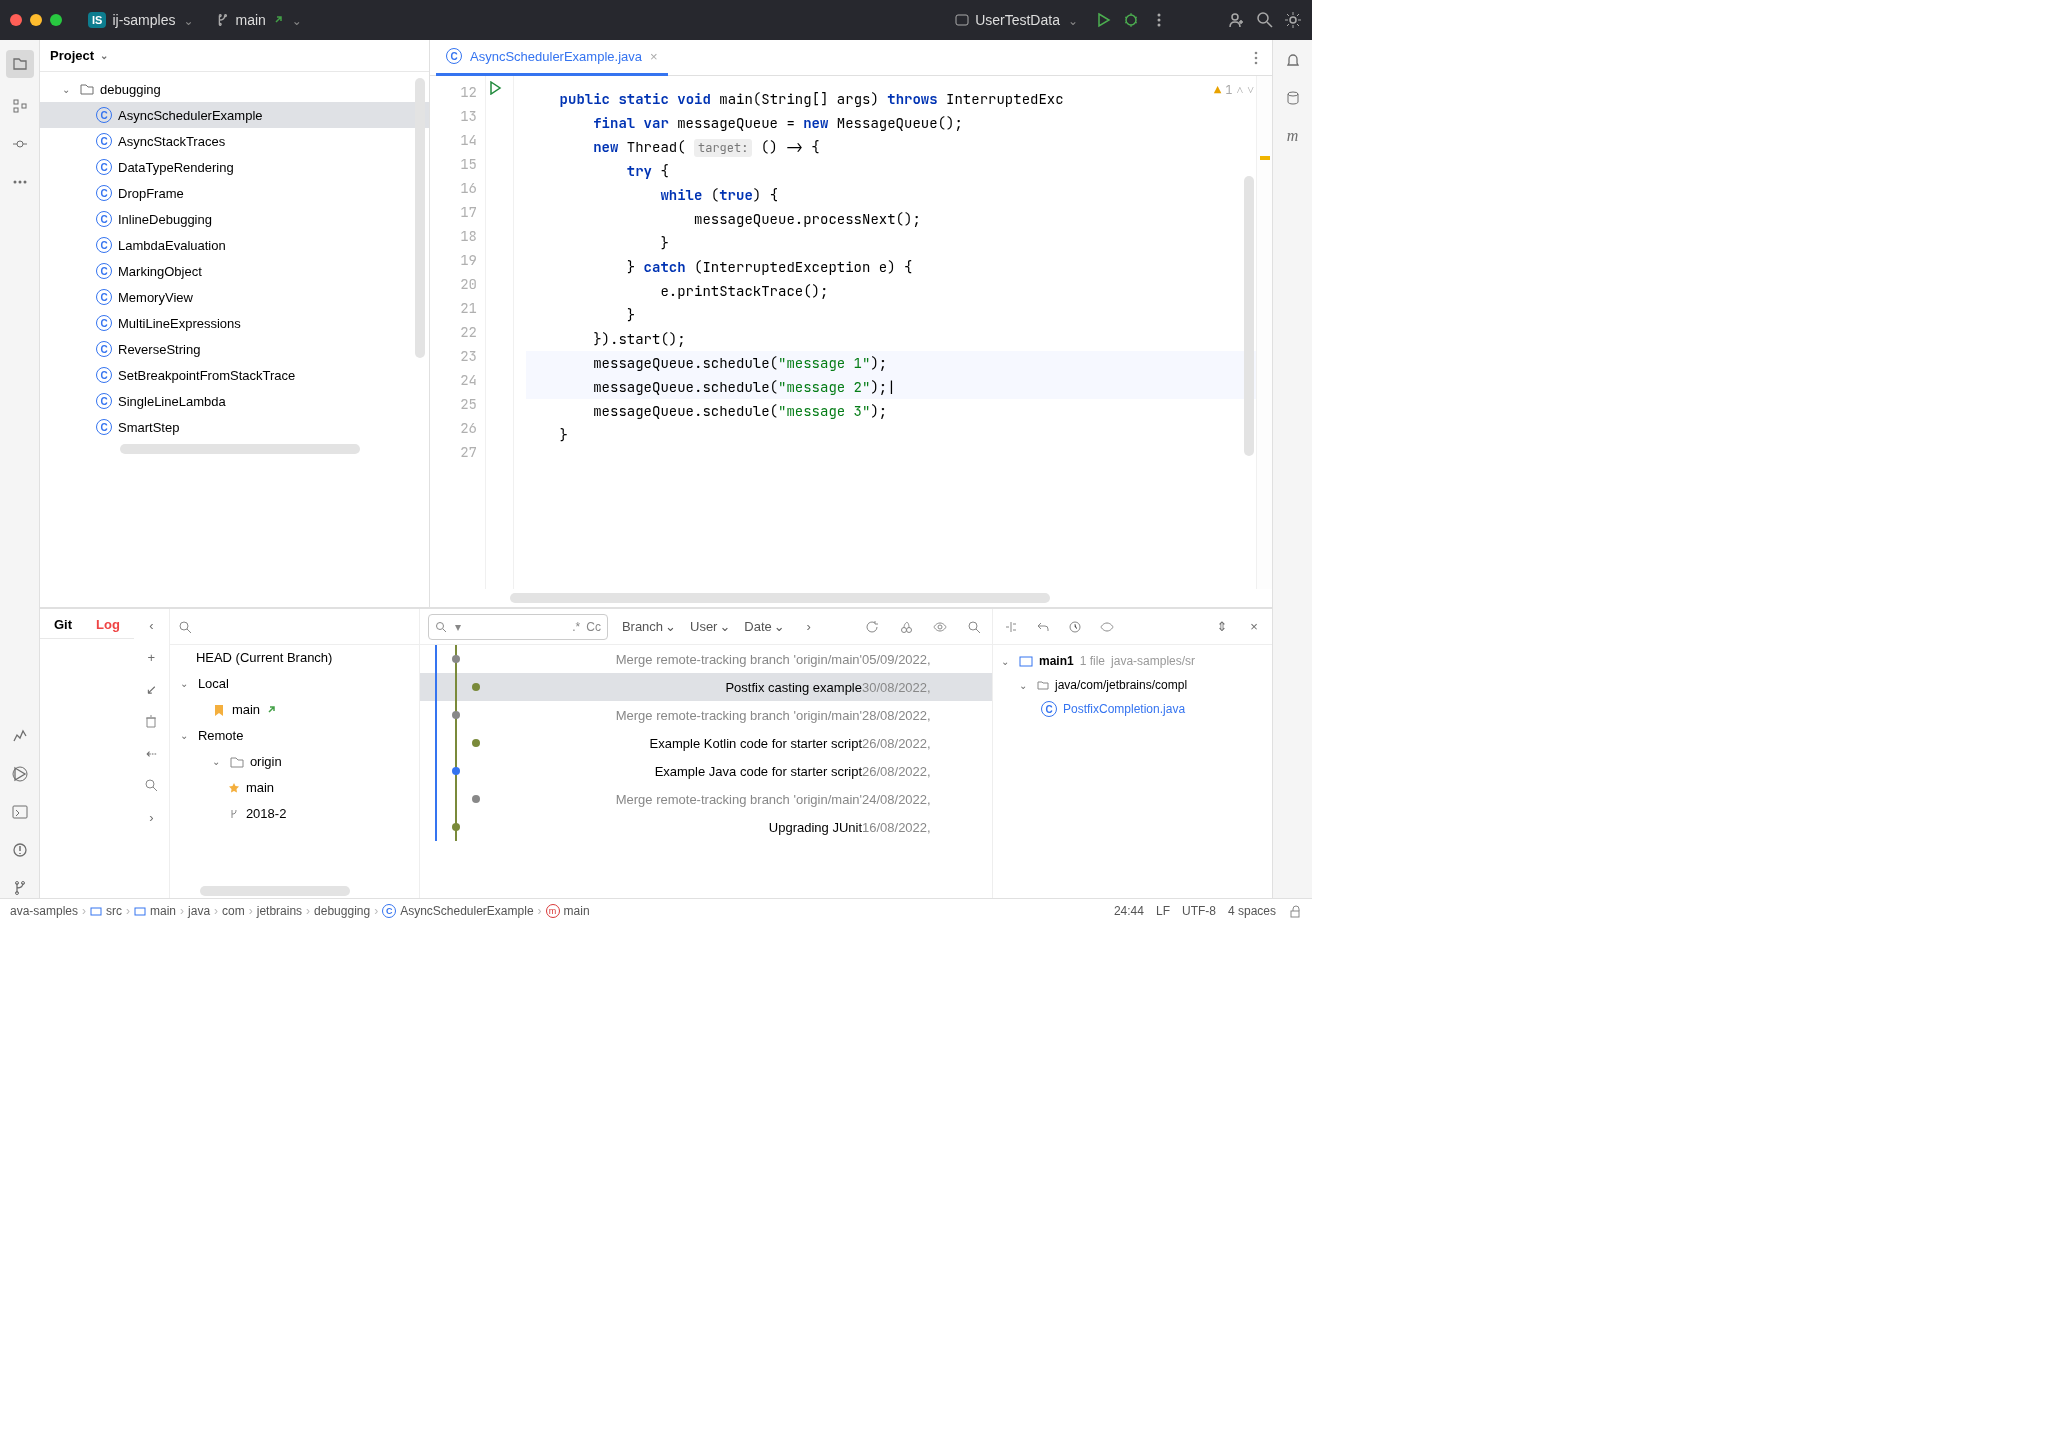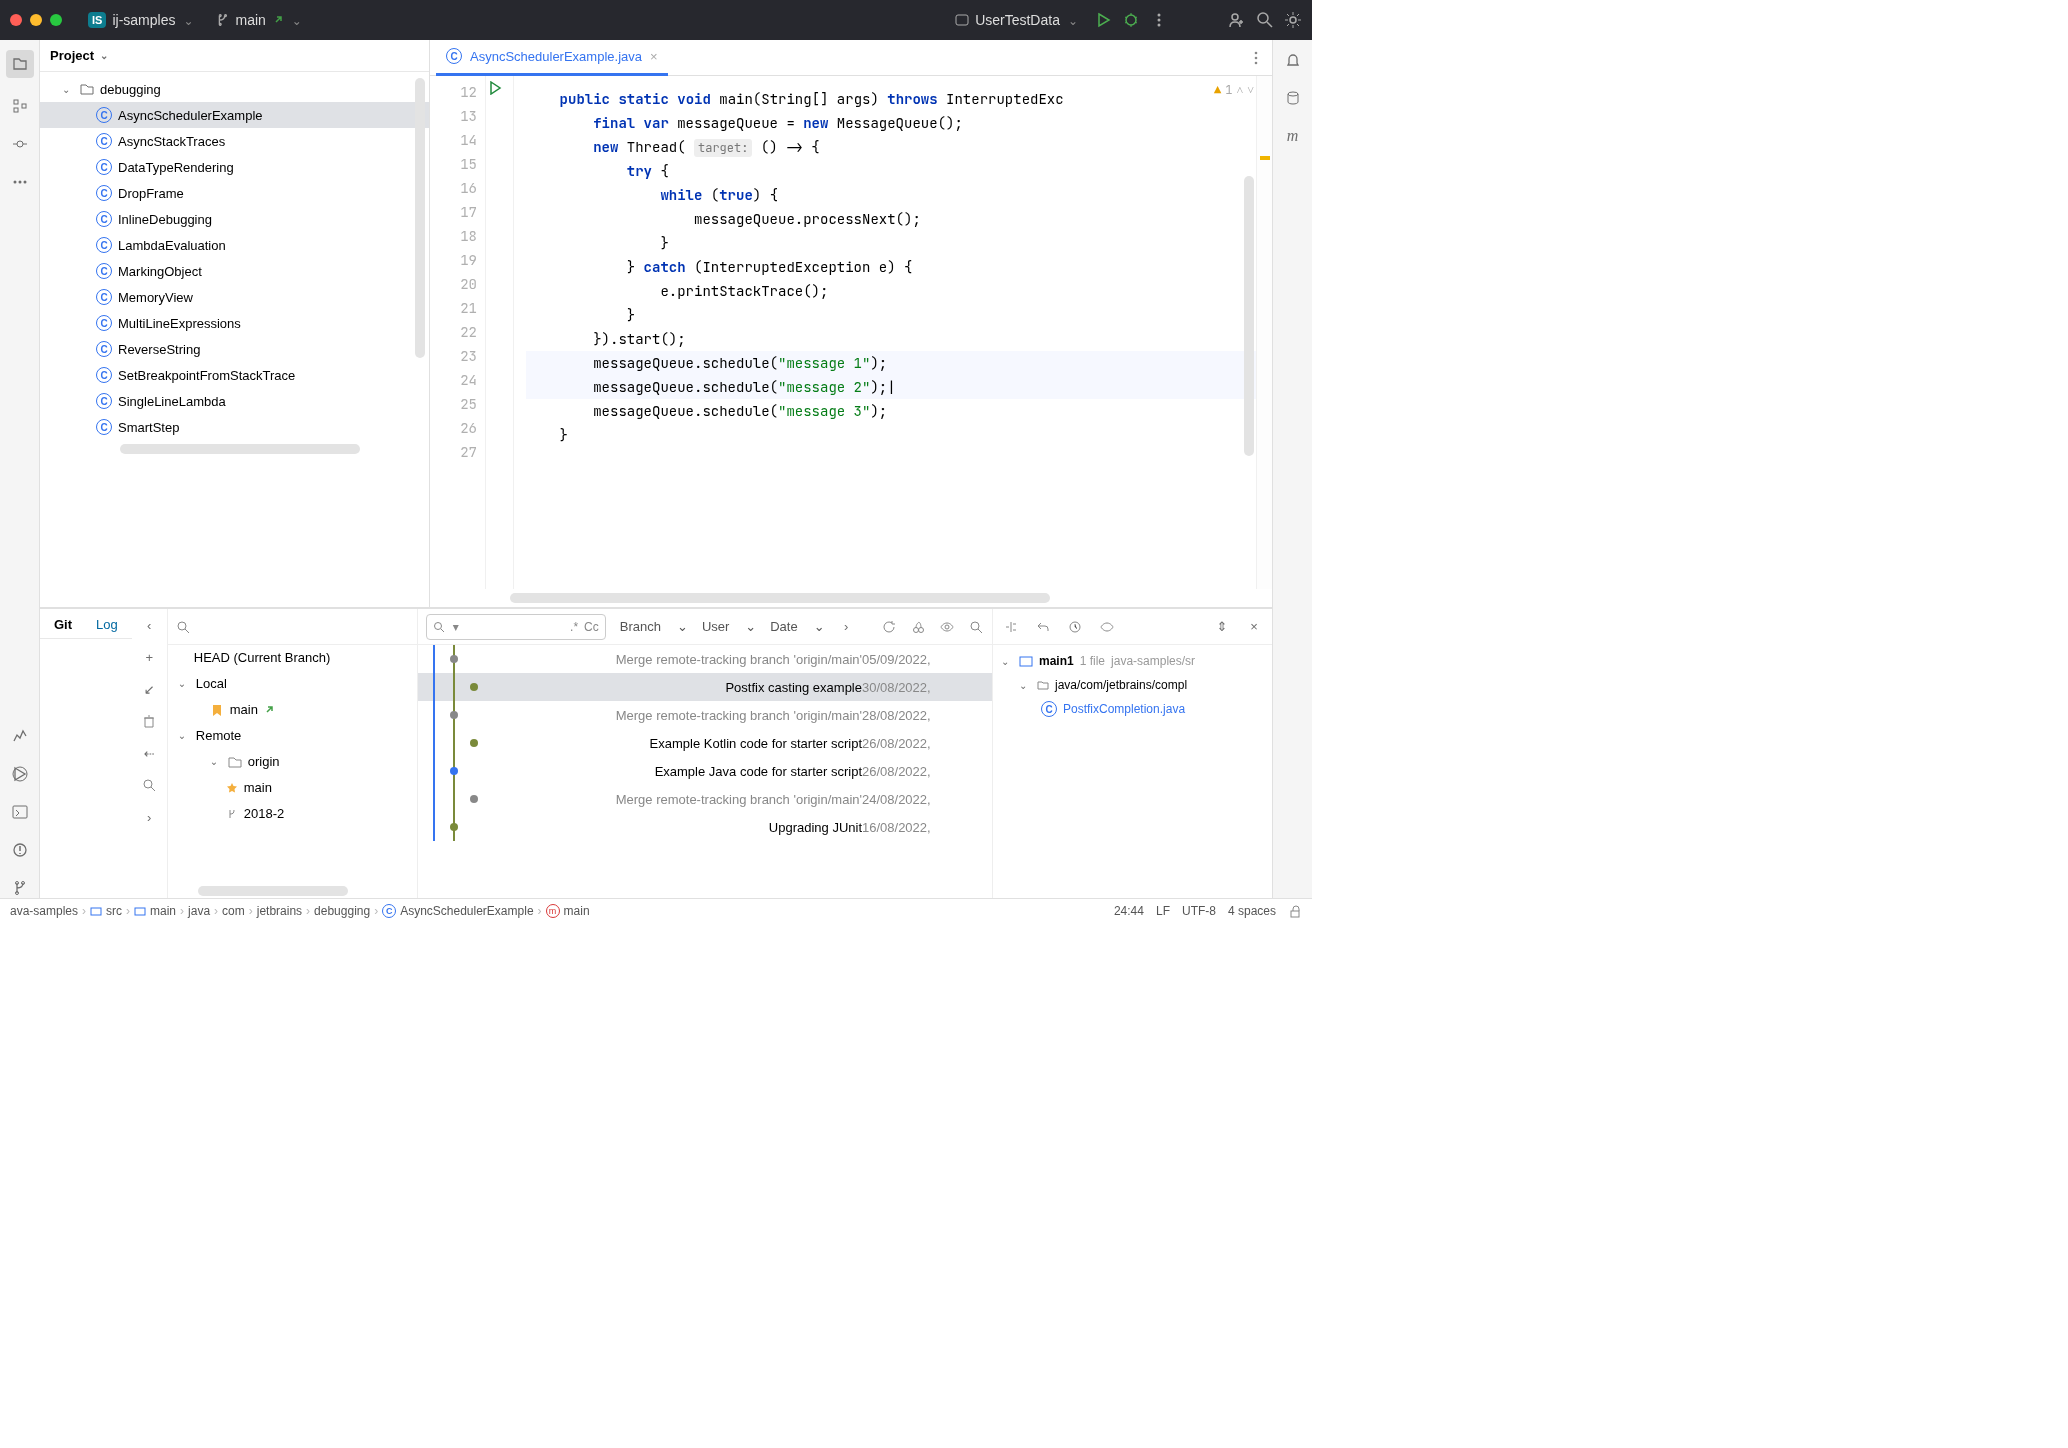--- a/index.html
+++ b/index.html
@@ -65,35 +65,35 @@
 .kw{color:#0033b3;font-weight:bold;}
 .str{color:#067d17;}
 .type{color:#000;}
 .hint{background:#eee;color:#787878;padding:1px 4px;border-radius:3px;font-size:12px;}
 .play-gutter{color:#208a3c;position:absolute;left:58px;top:5px;}
 .error-strip{width:16px;background:#fdfdfd;border-left:1px solid #f0f0f0;position:relative;}
 .warn-badge{position:absolute;top:6px;right:18px;display:flex;align-items:center;gap:4px;font-size:12px;color:#a9a9a9;}
 .warn-tri{color:#e8a200;}
 .lower{height:290px;display:flex;border-top:1px solid #e0e0e0;}
 .lower-tabs-outer{height:30px;display:flex;align-items:flex-end;padding:0 10px;gap:16px;border-bottom:1px solid #e8e8e8;}
-.lower-tab{padding:6px 4px;font-size:13px;color:#0369a1;}
+.lower-tab{padding:6px 4px;font-size:13px;color:#ef4444;font-weight:bold;}
 .lower-tab.active{font-weight:bold;color:#000;}
 .git-body{flex:1;display:flex;overflow:hidden;}
 .git-left-tools{width:36px;display:flex;flex-direction:column;align-items:center;padding-top:6px;gap:12px;border-right:1px solid #eee;}
 .branches-panel{width:250px;border-right:1px solid #eee;overflow:hidden;display:flex;flex-direction:column;}
 .search-row{height:36px;display:flex;align-items:center;padding:0 8px;border-bottom:1px solid #eee;}
 .branch-tree{flex:1;overflow:auto;font-size:13px;line-height:26px;}
 .branch-row{display:flex;align-items:center;gap:6px;padding-left:10px;height:26px;}
 .branch-row.d1{padding-left:26px;}
 .branch-row.d2{padding-left:42px;}
 .branch-row.d3{padding-left:58px;}
 .commits-panel{flex:1;display:flex;flex-direction:column;overflow:hidden;}
 .commit-filters{height:36px;display:flex;align-items:center;padding:0 8px;gap:14px;border-bottom:1px solid #eee;}
 .search-box{flex:0 0 180px;height:26px;border:1px solid #ccc;border-radius:4px;display:flex;align-items:center;padding:0 6px;gap:6px;font-size:12px;color:#888;}
-.filter-lbl{color:#555;font-size:13px;display:flex;align-items:center;gap:16px;justify-content:space-between;}
+.filter-lbl{color:#555;font-size:13px;display:flex;align-items:center;gap:2px;justify-content:space-between;}
 .commit-list{flex:1;overflow:auto;}
 .commit-row{display:flex;align-items:center;height:28px;padding-left:4px;}
 .commit-row.sel{background:#dfe1e5;}
 .graph-col{width:72px;position:relative;}
 .commit-msg{flex:1;white-space:nowrap;overflow:hidden;text-overflow:ellipsis;color:#888;text-align:right;}
 .commit-msg.dk{color:#000;}
 .commit-date{width:130px;color:#888;text-align:left;}
 .details-panel{width:280px;border-left:1px solid #eee;display:flex;flex-direction:column;}
 .details-tools{height:36px;display:flex;align-items:center;gap:12px;padding:0 8px;border-bottom:1px solid #eee;}
 .details-body{flex:1;padding:4px 8px;overflow:hidden;}

